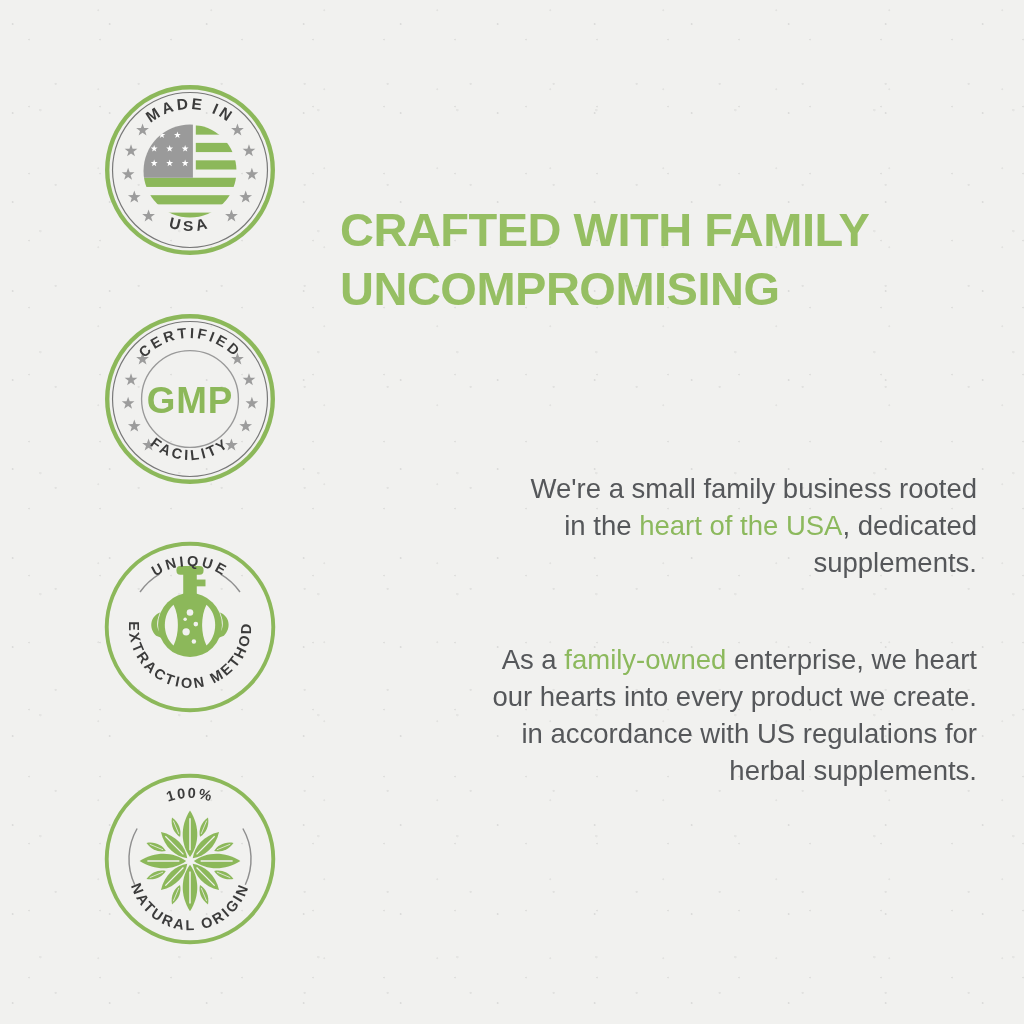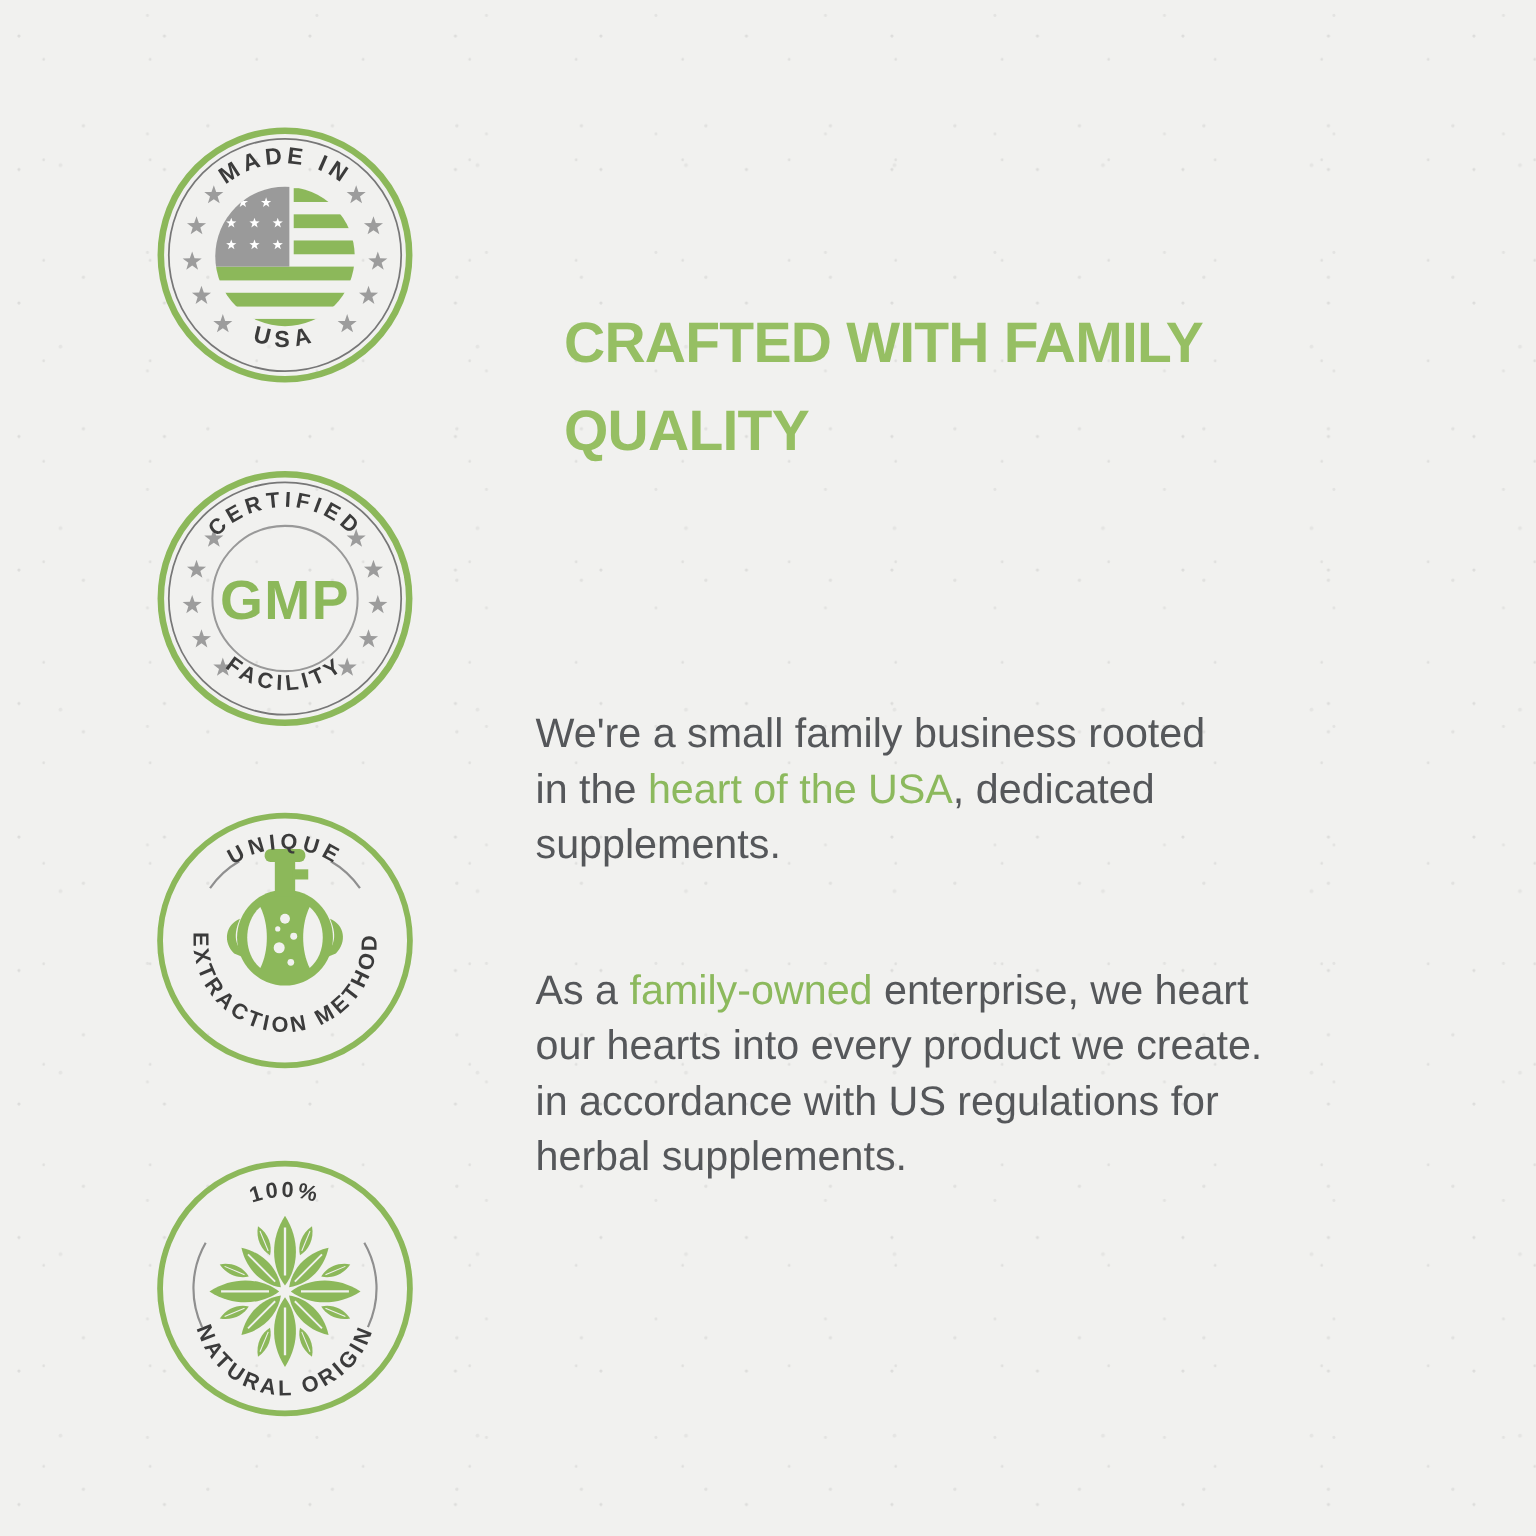--- a/index.html
+++ b/index.html
@@ -13,25 +13,25 @@
       radial-gradient(circle at 87% 13%, rgba(40,40,40,.07) .7px, transparent 1.3px),
       radial-gradient(circle at 29% 91%, rgba(40,40,40,.06) 1px, transparent 1.6px);
     background-size: 97px 89px, 83px 101px, 71px 67px, 113px 79px, 139px 121px;
     font-family:"Liberation Sans",sans-serif;
   }
   .badge{position:absolute;left:98px;width:184px;height:184px;}
   .badge svg{width:100%;height:100%;display:block;}
   .b1{top:78px;} .b2{top:307px;} .b3{top:535px;} .b4{top:767px;}
   .badge-curved{font-family:"Liberation Sans",sans-serif;font-weight:700;fill:#3b3b3b;}
   .heading{
-    position:absolute;left:376px;top:200px;width:620px;
-    color:#96bf63;font-size:38px;line-height:59px;font-weight:700;
+    position:absolute;left:340px;top:200px;width:620px;
+    color:#96bf63;font-size:47px;line-height:59px;font-weight:700;
     letter-spacing:-.5px;white-space:nowrap;
   }
-  .para{position:absolute;left:357px;width:620px;color:#55575a;font-size:27.5px;line-height:37px;}
+  .para{position:absolute;left:357px;width:620px;color:#55575a;font-size:27.5px;line-height:37px;text-align:right;}
   .p1{top:470px;} .p2{top:641px;}
   .para .line{white-space:nowrap;}
   .accent{color:#8cb95d;font-weight:400;}
 </style>
 </head>
 <body>
 
 <div class="page">
 
   <div class="badge b1">
@@ -187,21 +187,21 @@
         <textPath href="#arcTop4" startOffset="50%" text-anchor="middle">100%</textPath>
       </text>
       <text class="badge-curved" font-size="15" letter-spacing="2.5">
         <textPath href="#arcBot4" startOffset="50%" text-anchor="middle">NATURAL ORIGIN</textPath>
       </text>
     </svg>
   </div>
 
   <div class="heading">
     <div>CRAFTED WITH FAMILY</div>
-    <div>QUALITY</div>
+    <div>UNCOMPROMISING</div>
   </div>
 
   <div class="para p1">
     <div class="line"><span>We're a small family business rooted</span><span class="accent"></span><span></span></div>
     <div class="line"><span>in the </span><span class="accent">heart of the USA</span><span>, dedicated</span></div>
     <div class="line"><span>supplements.</span><span class="accent"></span><span></span></div>
   </div>
 
   <div class="para p2">
     <div class="line"><span>As a </span><span class="accent">family-owned</span><span> enterprise, we heart</span></div>

